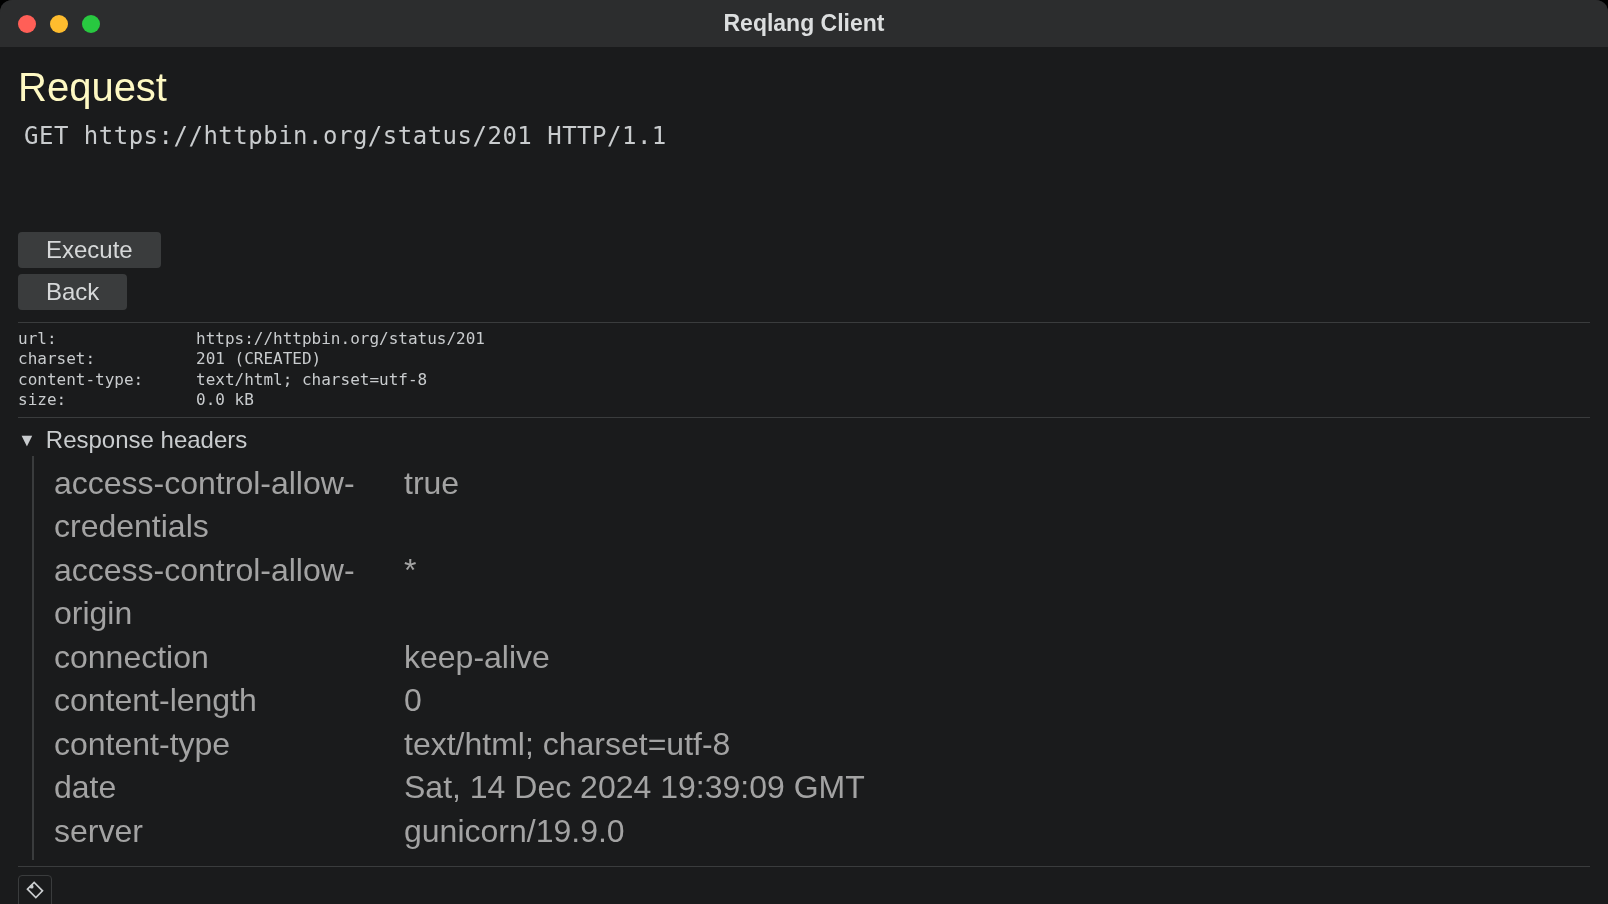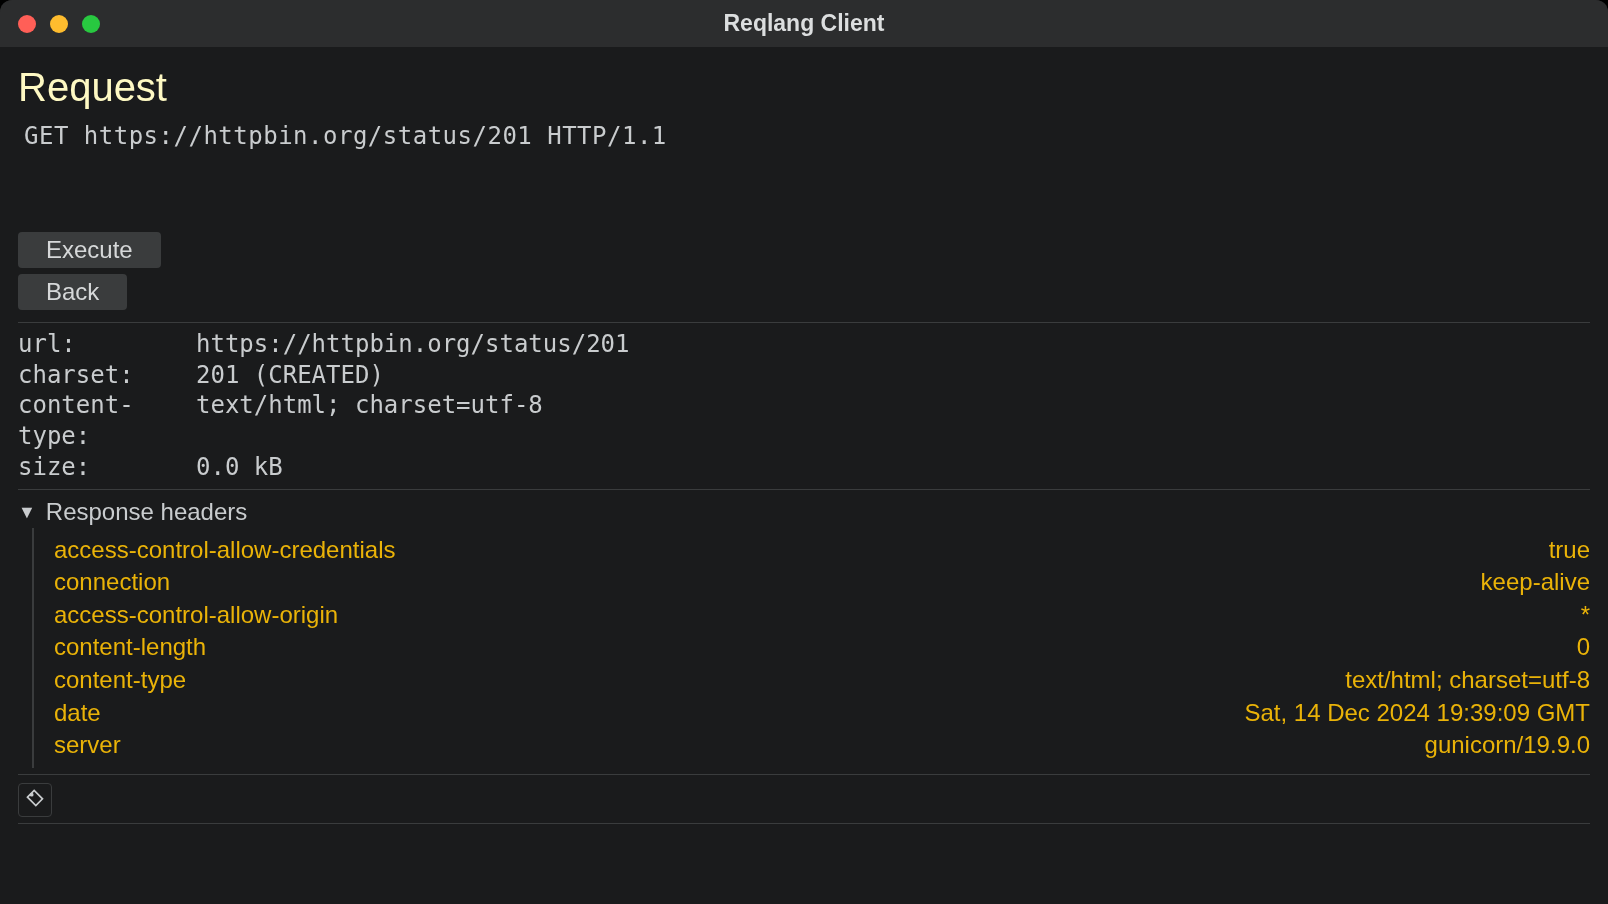--- a/index.html
+++ b/index.html
@@ -11,28 +11,28 @@
   .dot.red { background:#ff5f57; }
   .dot.yellow { background:#febc2e; }
   .dot.green { background:#28c840; }
   .title { position:absolute; left:0; right:0; text-align:center; font-size:23px; font-weight:600; color:#dcdedf; pointer-events:none; }
   .content { padding:18px 18px 0 18px; }
   h1.page { font-size:40px; font-weight:400; color:#fef9c3; margin-bottom:12px; }
   .req-line { font-family:ui-monospace,Menlo,Consolas,monospace; font-size:24px; color:#c9ccce; padding-left:6px; letter-spacing:0.5px; }
   .btns { margin-top:82px; }
   .btn { display:inline-block; background:#3a3c3d; color:#d6d8d9; border:none; font-size:24px; padding:4px 28px; border-radius:4px; cursor:pointer; margin-bottom:6px; }
   hr.sep { border:none; border-top:1px solid #3a3c3d; margin:6px 0 6px 0; }
-  .summary { font-family:ui-monospace,Menlo,Consolas,monospace; font-size:24px; line-height:1.28; padding-left:0; color:#c9ccce; }
+  .summary { font-family:ui-monospace,Menlo,Consolas,monospace; font-size:16px; line-height:1.28; padding-left:0; color:#c9ccce; }
   .summary .row { display:flex; }
   .summary .key { width:178px; flex:0 0 178px; }
   .details { margin-top:2px; }
   .det-head { display:flex; align-items:center; gap:10px; font-size:24px; color:#c9ccce; cursor:pointer; padding:2px 0; }
   .marker { font-size:18px; color:#c9ccce; transform:translateY(1px); }
   .det-body { border-left:2px solid #3a3c3d; margin-left:14px; padding:6px 0 6px 20px; }
-  .hdr-row { display:flex; font-size:24px; line-height:1.36; color:#eab308;justify-content:space-between; }
+  .hdr-row { display:flex; font-size:32px; line-height:1.36; color:#a3a3a3; }
   .hdr-row .k { width:350px; flex:0 0 350px; }
   .tagbtn { margin-top:8px; width:34px; height:34px; border:1px solid #3a3c3d; border-radius:4px; display:flex; align-items:center; justify-content:center; background:#1a1b1c; cursor:pointer; }
   .tagbtn svg { width:20px; height:20px; }
 </style>
 </head>
 <body>
 
 <div class="window">
   <div class="titlebar">
     <div class="traffic">
@@ -79,26 +79,26 @@
       <div class="det-head">
         <span class="marker">▼</span>
         <span>Response headers</span>
       </div>
       <div class="det-body" id="headers-body">
           <div class="hdr-row">
             <div class="k">access-control-allow-credentials</div>
             <div>true</div>
           </div>
           <div class="hdr-row">
+            <div class="k">access-control-allow-origin</div>
+            <div>*</div>
+          </div>
+          <div class="hdr-row">
             <div class="k">connection</div>
             <div>keep-alive</div>
-          </div>
-          <div class="hdr-row">
-            <div class="k">access-control-allow-origin</div>
-            <div>*</div>
           </div>
           <div class="hdr-row">
             <div class="k">content-length</div>
             <div>0</div>
           </div>
           <div class="hdr-row">
             <div class="k">content-type</div>
             <div>text/html; charset=utf-8</div>
           </div>
           <div class="hdr-row">

